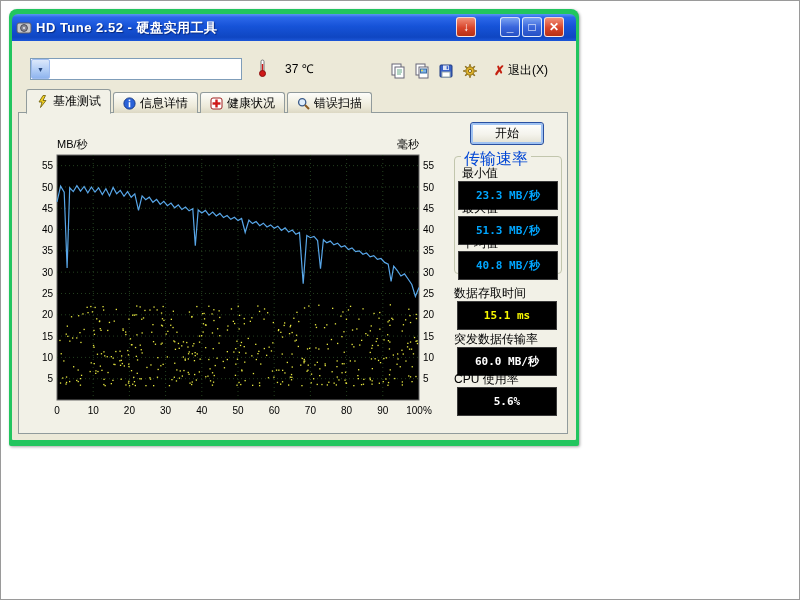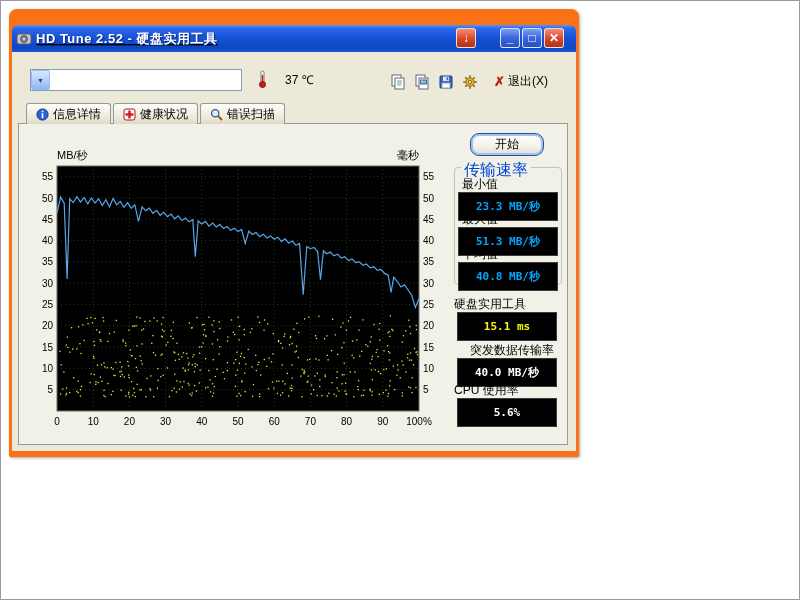--- a/index.html
+++ b/index.html
@@ -1,22 +1,22 @@
 <!DOCTYPE html>
 <html><head>
 <meta charset="utf-8">
 <style>
   html,body{margin:0;padding:0;}
   body{width:800px;height:600px;background:#fff;font-family:"Liberation Sans",sans-serif;}
   .screen{position:relative;width:798px;height:598px;border:1px solid #9a9a9a;background:#ffffff;overflow:hidden;}
 
   
   .window{position:absolute;left:8px;top:8px;width:564px;height:429px;
-    background:#f97316;border-radius:8px 8px 2px 2px;padding:16px 3px 3px 3px;
-    box-shadow:1px 1px 3px rgba(0,0,0,.35);text-decoration:underline;}
+    background:#22c55e;border-radius:8px 8px 2px 2px;padding:5px 3px 3px 3px;
+    box-shadow:1px 1px 3px rgba(0,0,0,.35);}
   .titlebar{position:relative;height:27px;border-radius:6px 6px 0 0;
     background:linear-gradient(180deg,#5a96f4 0%,#2c68ea 12%,#1653d8 45%,#0f46c2 86%,#1c56d8 100%);
     display:flex;align-items:center;}
   .title-text{color:#fff;font-weight:bold;font-size:13px;margin-left:4px;
     text-shadow:1px 1px 1px #08287e;letter-spacing:.5px;white-space:nowrap;}
   .app-icon{width:16px;height:16px;margin-left:4px;flex:0 0 auto;}
   .tb-btn{position:absolute;top:3px;width:20px;height:20px;border-radius:3px;
     border:1px solid rgba(255,255,255,.8);color:#fff;font-weight:bold;font-size:12px;
     display:flex;align-items:center;justify-content:center;cursor:pointer;box-sizing:border-box;line-height:1;}
   .tb-blue{background:linear-gradient(180deg,#7aa2f2 0%,#3a66dc 50%,#2550c4 100%);}
@@ -54,21 +54,21 @@
 
   .panel{position:absolute;left:6px;top:71px;width:550px;height:322px;background:#f2f1e7;
     border:1px solid #919b9c;box-sizing:border-box;z-index:2;}
 
   
   .chart-wrap{position:absolute;left:8px;top:24px;width:426px;height:285px;}
   svg text{font-family:"Liberation Sans",sans-serif;}
 
   
   .start-btn{position:absolute;left:451px;top:9px;width:72px;height:21px;
-    border:1px solid #2a50a0;border-radius:9px;background:linear-gradient(180deg,#ffffff 0%,#f4f3ec 55%,#e2e0d2 100%);
+    border:1px solid #2a50a0;border-radius:3px;background:linear-gradient(180deg,#ffffff 0%,#f4f3ec 55%,#e2e0d2 100%);
     box-shadow:inset 0 0 0 2px #9fc2f2;font-size:12px;display:flex;align-items:center;justify-content:center;cursor:pointer;}
   .groupbox{position:absolute;left:435px;top:43px;width:108px;height:118px;
     border:1px solid #c2c6ad;border-radius:4px;box-sizing:border-box;}
   .group-title{position:absolute;left:6px;top:-8px;background:#f2f1e7;padding:0 3px;
     font-size:16px;color:#0046d5;white-space:nowrap;}
   .stat-label{font-size:12px;color:#000;white-space:nowrap;}
   .gb-label{position:absolute;left:7px;}
   .val-box{position:absolute;width:100px;height:29px;background:#000;border:1px solid #3a3a3a;
     box-sizing:border-box;display:flex;align-items:center;justify-content:center;
     font-family:"DejaVu Sans Mono",monospace;font-size:11px;font-weight:bold;white-space:nowrap;}
@@ -152,20 +152,26 @@
           </g>
         </svg>
       </div>
 
       <div class="exit-btn">
         <span class="exit-x">✗</span>
         <span class="exit-label">退出(X)</span>
       </div>
 
       <div class="tabs">
+        <div class="tab active">
+          <svg class="tab-icon" viewBox="0 0 13 13">
+            <polygon points="7,0.5 3,7 6,7 4.5,12.5 10,5.5 7,5.5 9.5,0.5" fill="#f2d024" stroke="#6a5a08" stroke-width="0.8"></polygon>
+          </svg>
+          <span>基准测试</span>
+        </div>
         <div class="tab">
           <svg class="tab-icon" viewBox="0 0 13 13">
             <circle cx="6.5" cy="6.5" r="5.6" fill="#2a62d8" stroke="#173a88"></circle>
             <rect x="5.7" y="5.2" width="1.6" height="5" fill="#fff"></rect>
             <rect x="5.7" y="2.6" width="1.6" height="1.6" fill="#fff"></rect>
           </svg>
           <span>信息详情</span>
         </div>
         <div class="tab">
           <svg class="tab-icon" viewBox="0 0 13 13">
@@ -733,25 +739,25 @@
         <div class="groupbox">
           <span class="group-title">传输速率</span>
           <span class="stat-label gb-label" style="top:8px;">最小值</span>
           <div class="val-box v-blue" style="left:3px;top:24px;">23.3 MB/秒</div>
           <span class="stat-label gb-label" style="top:43px;">最大值</span>
           <div class="val-box v-blue" style="left:3px;top:59px;text-align:center;">51.3 MB/秒</div>
           <span class="stat-label gb-label" style="top:78px;">平均值</span>
           <div class="val-box v-blue" style="left:3px;top:94px;">40.8 MB/秒</div>
         </div>
 
-        <span class="extra-label" style="top:172px;">硬盘实用工具</span>
+        <span class="extra-label" style="top:172px;">数据存取时间</span>
         <div class="val-box v-yellow" style="left:438px;top:188px;">15.1 ms</div>
 
-        <span class="extra-label" style="top:218px;margin-left:16px;">突发数据传输率</span>
-        <div class="val-box v-white" style="left:438px;top:234px;">40.0 MB/秒</div>
+        <span class="extra-label" style="top:218px;">突发数据传输率</span>
+        <div class="val-box v-white" style="left:438px;top:234px;">60.0 MB/秒</div>
 
         <span class="extra-label" style="top:258px;">CPU 使用率</span>
         <div class="val-box v-white" style="left:438px;top:274px;">5.6%</div>
 
       </div>
     </div>
   </div>
 </div>
 
 </body></html>

